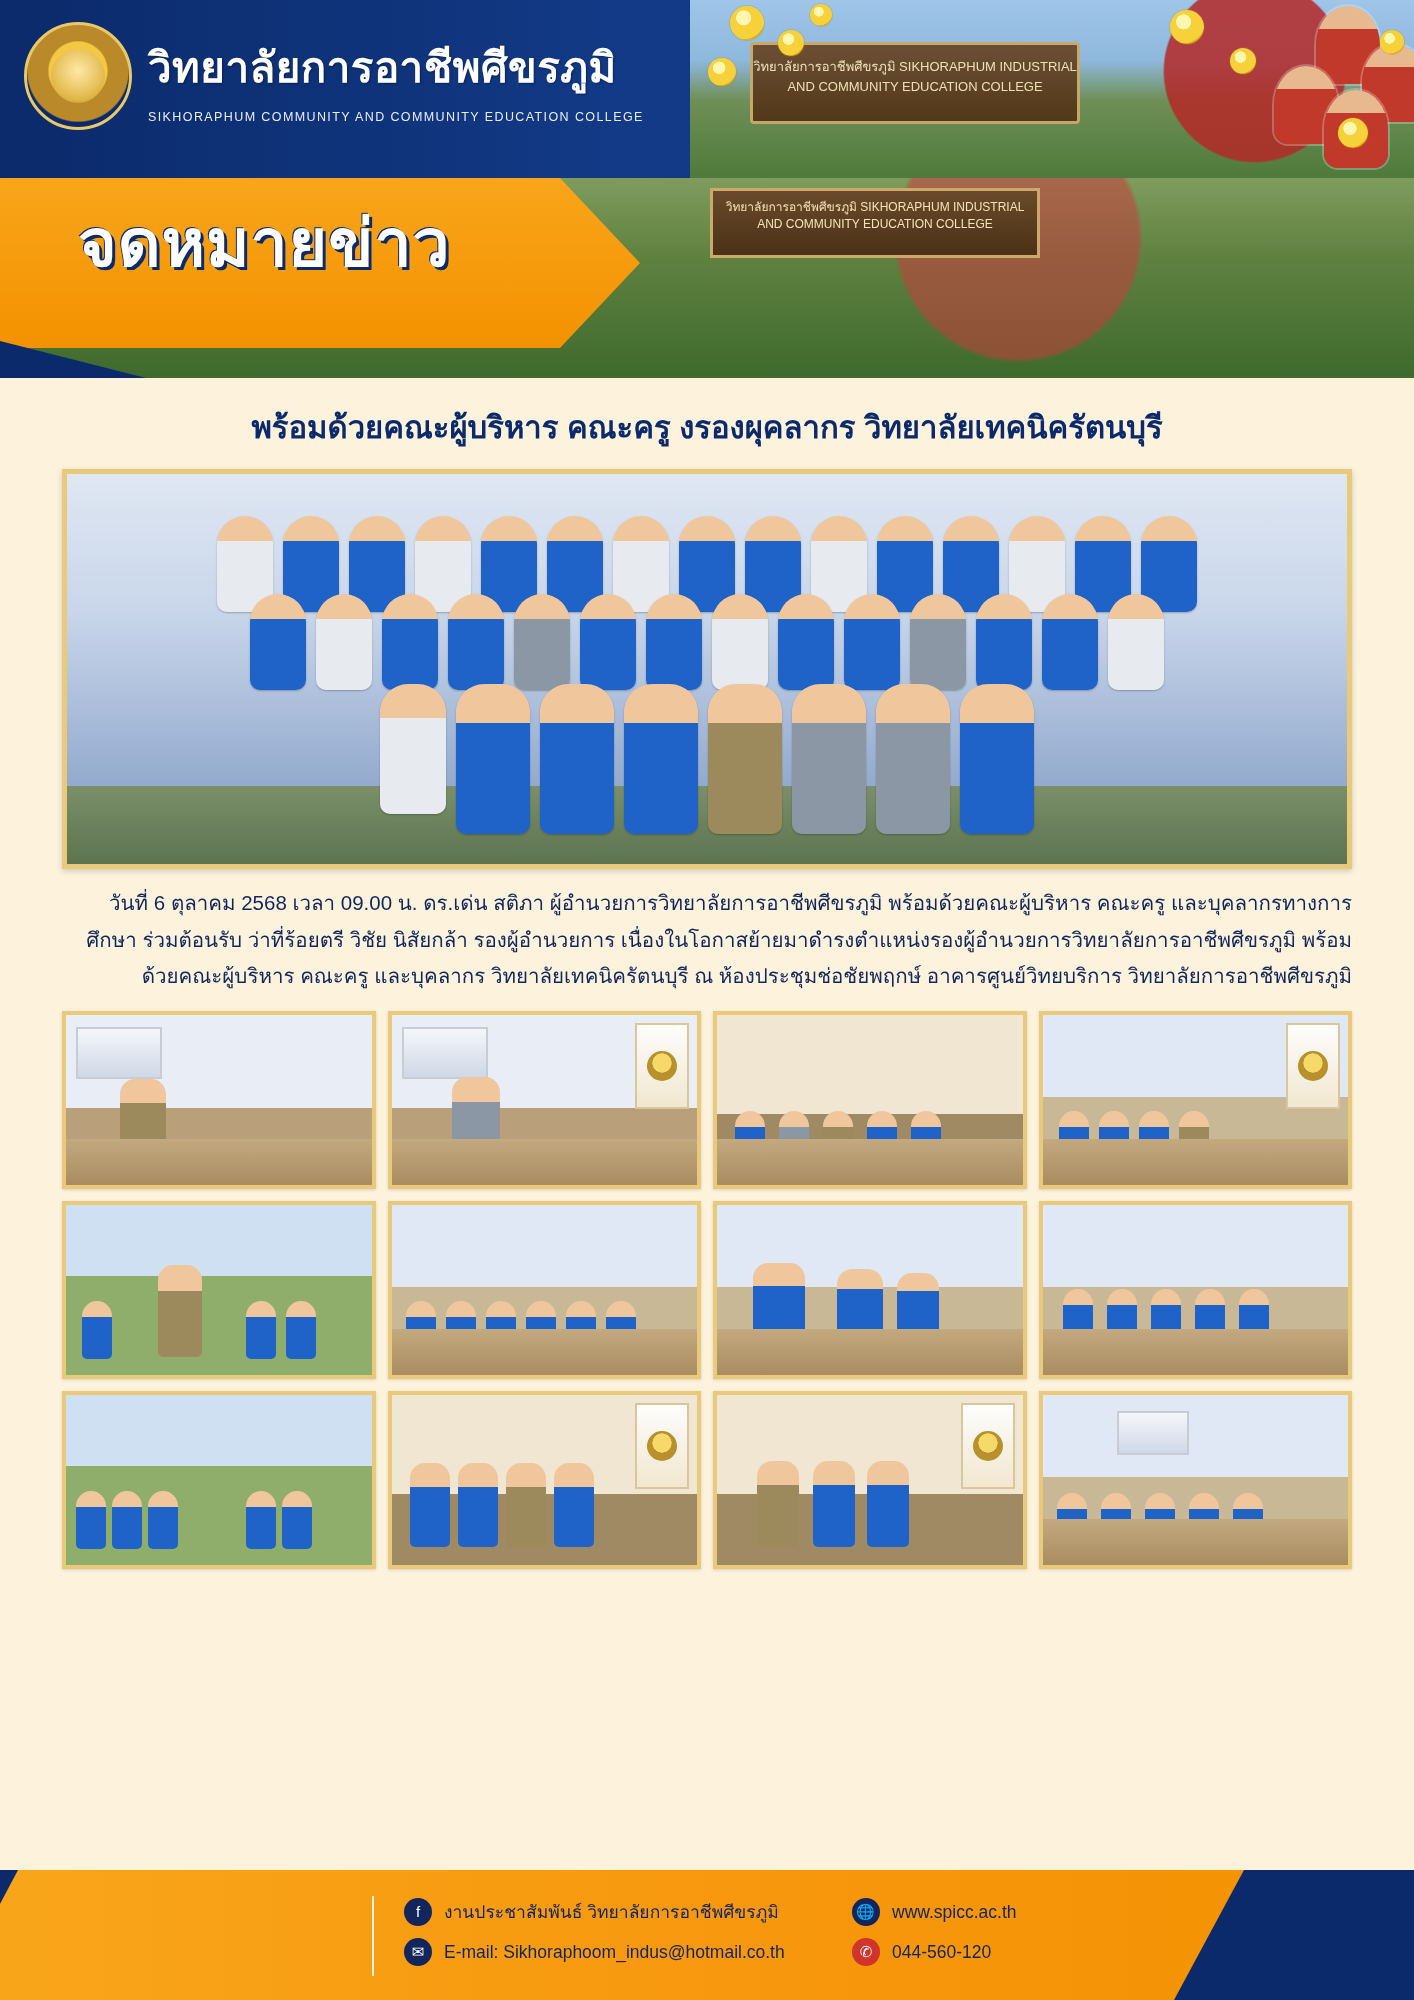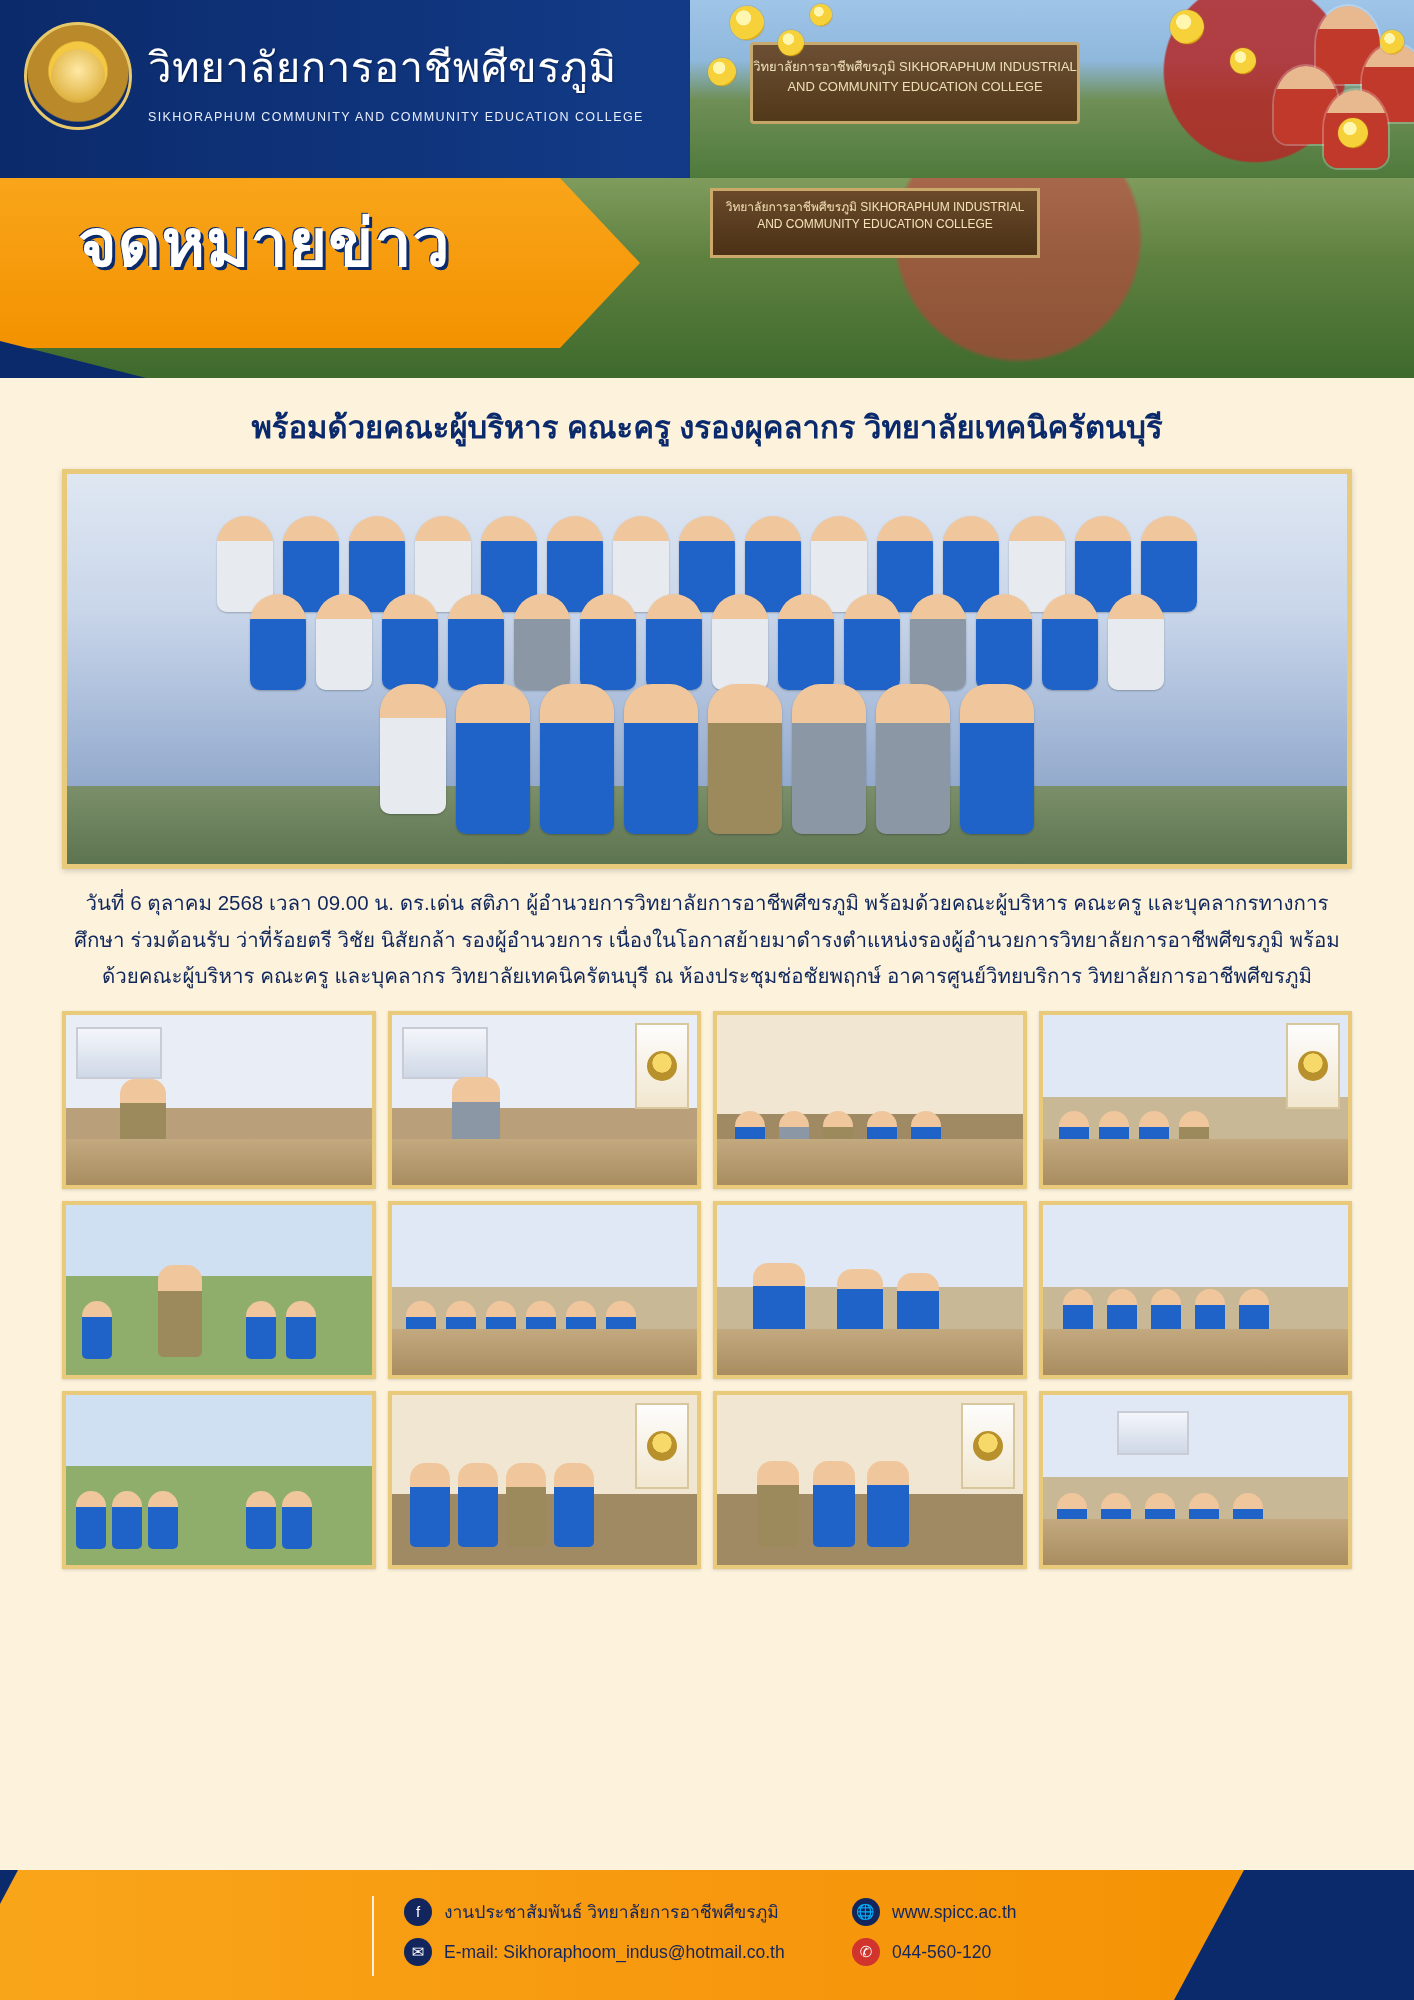--- a/index.html
+++ b/index.html
@@ -88,21 +88,21 @@
     border-radius: 50%;
     background: radial-gradient(circle at 50% 40%, #ffe9a6, #e0b545 70%, #9c7a1d);
   }
   .header-titles {
     position: absolute;
     left: 148px; top: 34px;
     color: #ffffff;
   }
   .header-titles .th {
     font-size: 42px;
-    font-weight: normal;
+    font-weight: bold;
     letter-spacing: .5px;
     text-shadow: 1px 1px 2px rgba(0,0,0,.35);
   }
   .header-titles .en {
     margin-top: 10px;
     font-size: 12.5px;
     letter-spacing: 1.4px;
     color: #e8eefc;
   }
 
@@ -211,21 +211,21 @@
     position: absolute; left: 0; bottom: 0; width: 100%; height: 78px;
     background: linear-gradient(180deg,#7a8f6a,#5d7450);
   }
 
   .caption {
     width: 1290px;
     margin: 16px auto 16px;
     color: #10275c;
     font-size: 20.5px;
     line-height: 1.78;
-    text-align: center;
+    text-align: right;
   }
   .caption p { text-indent: 0; }
 
   .grid {
     width: 1290px;
     margin: 16px auto 0;
     display: grid;
     grid-template-columns: repeat(4, 1fr);
     gap: 12px;
   }

